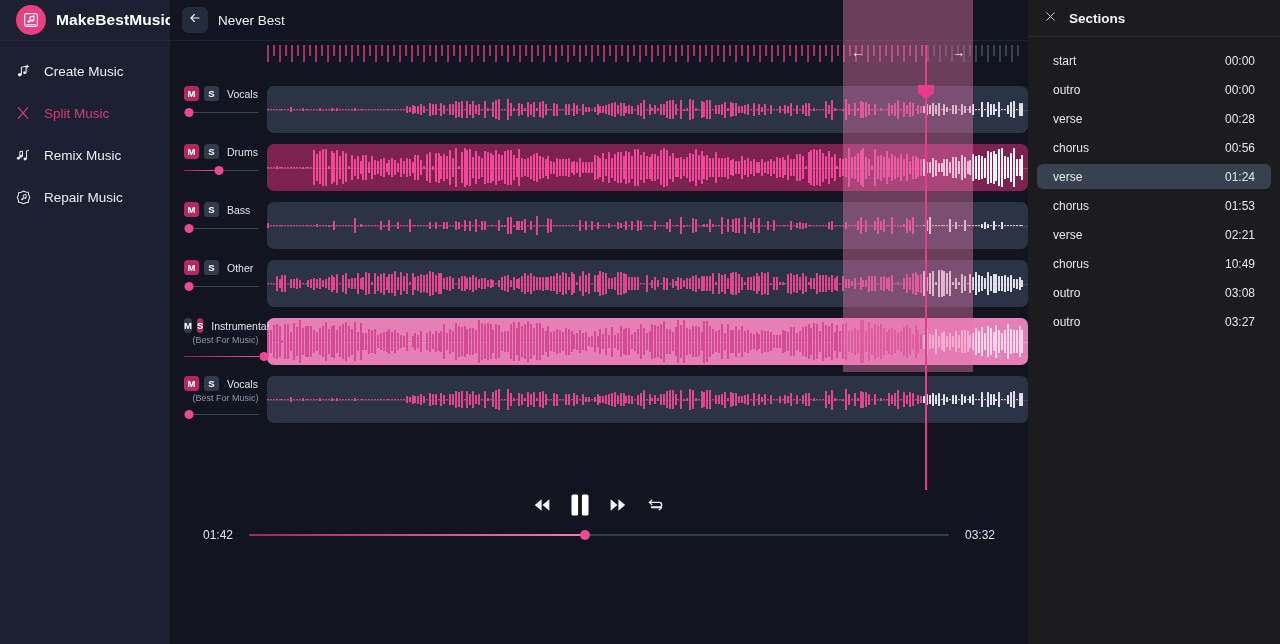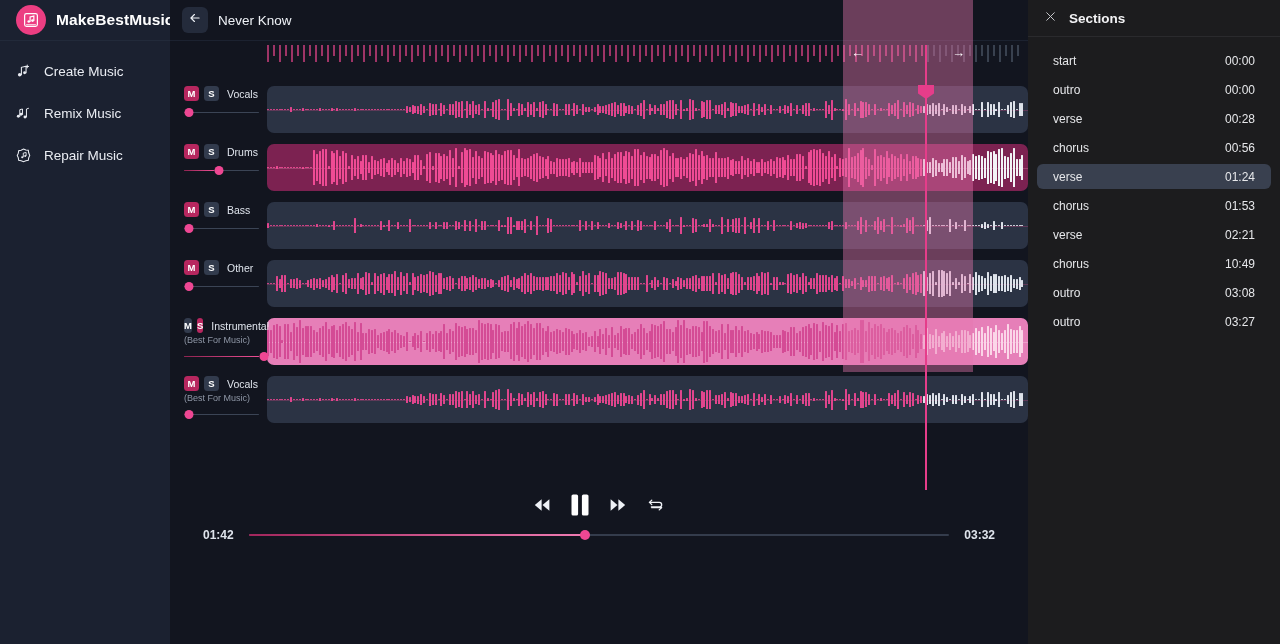--- a/index.html
+++ b/index.html
@@ -91,21 +91,21 @@
   .ms-row { display: flex; align-items: center; gap: 5px; }
   .ms-btn {
     width: 15px; height: 15px; border-radius: 3.5px;
     font-size: 9.5px; font-weight: bold; color: #ffffff;
     display: flex; align-items: center; justify-content: center;
     cursor: pointer; line-height: 1;
   }
   .ms-btn.on { background: #b7275f; }
   .ms-btn.off { background: #323b4d; }
   .ms-label { color: #dfe4ec; font-size: 10.5px; margin-left: 3px; white-space: nowrap; }
-  .ms-sub { color: #8f97a6; font-size: 9px; margin-top: 2px; }
+  .ms-sub { color: #8f97a6; font-size: 9px; margin-top: 2px; text-align: center; }
   .slider {
     position: relative; width: 75px; height: 9px; margin-top: 7px; cursor: pointer;
   }
   .slider-track {
     position: absolute; top: 3.6px; left: 0; width: 75px; height: 1.8px;
     background: #3b4455; border-radius: 1px;
   }
   .slider-fill {
     position: absolute; top: 3.6px; left: 0; height: 1.8px;
     background: linear-gradient(90deg,#8e2350,#ef4f95); border-radius: 1px;
@@ -158,21 +158,21 @@
   }
   .t-buttons {
     display: flex; align-items: center; justify-content: center; gap: 19px;
     height: 34px;
   }
   .t-btn { cursor: pointer; display: flex; align-items: center; justify-content: center; }
   .t-progress {
     display: flex; align-items: center; gap: 12px;
     padding: 0 33px; margin-top: 4px;
   }
-  .t-time { color: #dfe4ec; font-size: 12px; width: 34px; font-weight: bold; }
+  .t-time { color: #dfe4ec; font-size: 12px; width: 34px; }
   .t-time.right { text-align: right; }
   .t-bar { position: relative; flex: 1; height: 11px; cursor: pointer; }
   .t-bar-bg {
     position: absolute; top: 4.6px; left: 0; right: 0; height: 1.8px;
     background: #343c4c; border-radius: 1px;
   }
   .t-bar-fill {
     position: absolute; top: 4.6px; left: 0; height: 1.8px;
     background: linear-gradient(90deg,#a2265c,#f07cb3); border-radius: 1px;
   }
@@ -229,20 +229,29 @@
             <circle cx="7" cy="17.5" r="2.6" fill="#e9ecf2" stroke="none"></circle>
             <path d="M9.6 17.5V6.5l7-1.6"></path>
             <circle cx="14.4" cy="14.6" r="2.2" fill="#e9ecf2" stroke="none"></circle>
             <path d="M16.6 14.6V5"></path>
             <path d="M18.3 3.2v4M16.3 5.2h4"></path>
           </svg>
         </span>
         <span>Create Music</span>
       </div>
 
+      <div class="nav-item active">
+        <span class="nav-icon">
+          <svg width="16" height="16" viewBox="0 0 24 24" fill="none" stroke="#d93a7c" stroke-width="1.7" stroke-linecap="round">
+            <path d="M5 4l14 16M19 4L5 20"></path>
+            <circle cx="12" cy="12" r="1.6" fill="#d93a7c" stroke="none"></circle>
+          </svg>
+        </span>
+        <span>Split Music</span>
+      </div>
 
       <div class="nav-item">
         <span class="nav-icon">
           <svg width="16" height="16" viewBox="0 0 24 24" fill="none" stroke="#e9ecf2" stroke-width="1.5" stroke-linecap="round">
             <circle cx="5" cy="17" r="2.2" fill="#e9ecf2" stroke="none"></circle>
             <path d="M7.2 17V7l4-1v8"></path>
             <circle cx="9" cy="14" r="2.2" fill="#e9ecf2" stroke="none"></circle>
             <circle cx="15" cy="18" r="2.2" fill="#e9ecf2" stroke="none"></circle>
             <path d="M17.2 18V6l3-1"></path>
           </svg>
@@ -270,21 +279,21 @@
   <div class="main">
 
     <div class="topbar">
       <div class="back-btn">
         <span>
           <svg width="14" height="14" viewBox="0 0 24 24" fill="none" stroke="#eef1f6" stroke-width="2" stroke-linecap="round" stroke-linejoin="round">
             <path d="M19 12H5M11 6l-6 6 6 6"></path>
           </svg>
         </span>
       </div>
-      <div class="track-title">Never Know</div>
+      <div class="track-title">Never Best</div>
     </div>
 
     <div class="ruler">
       <div class="ruler-ticks" id="ruler-ticks">
           <div class="tick tall">
             <i></i>
           </div>
           <div class="tick short">
             <i></i>
           </div>

